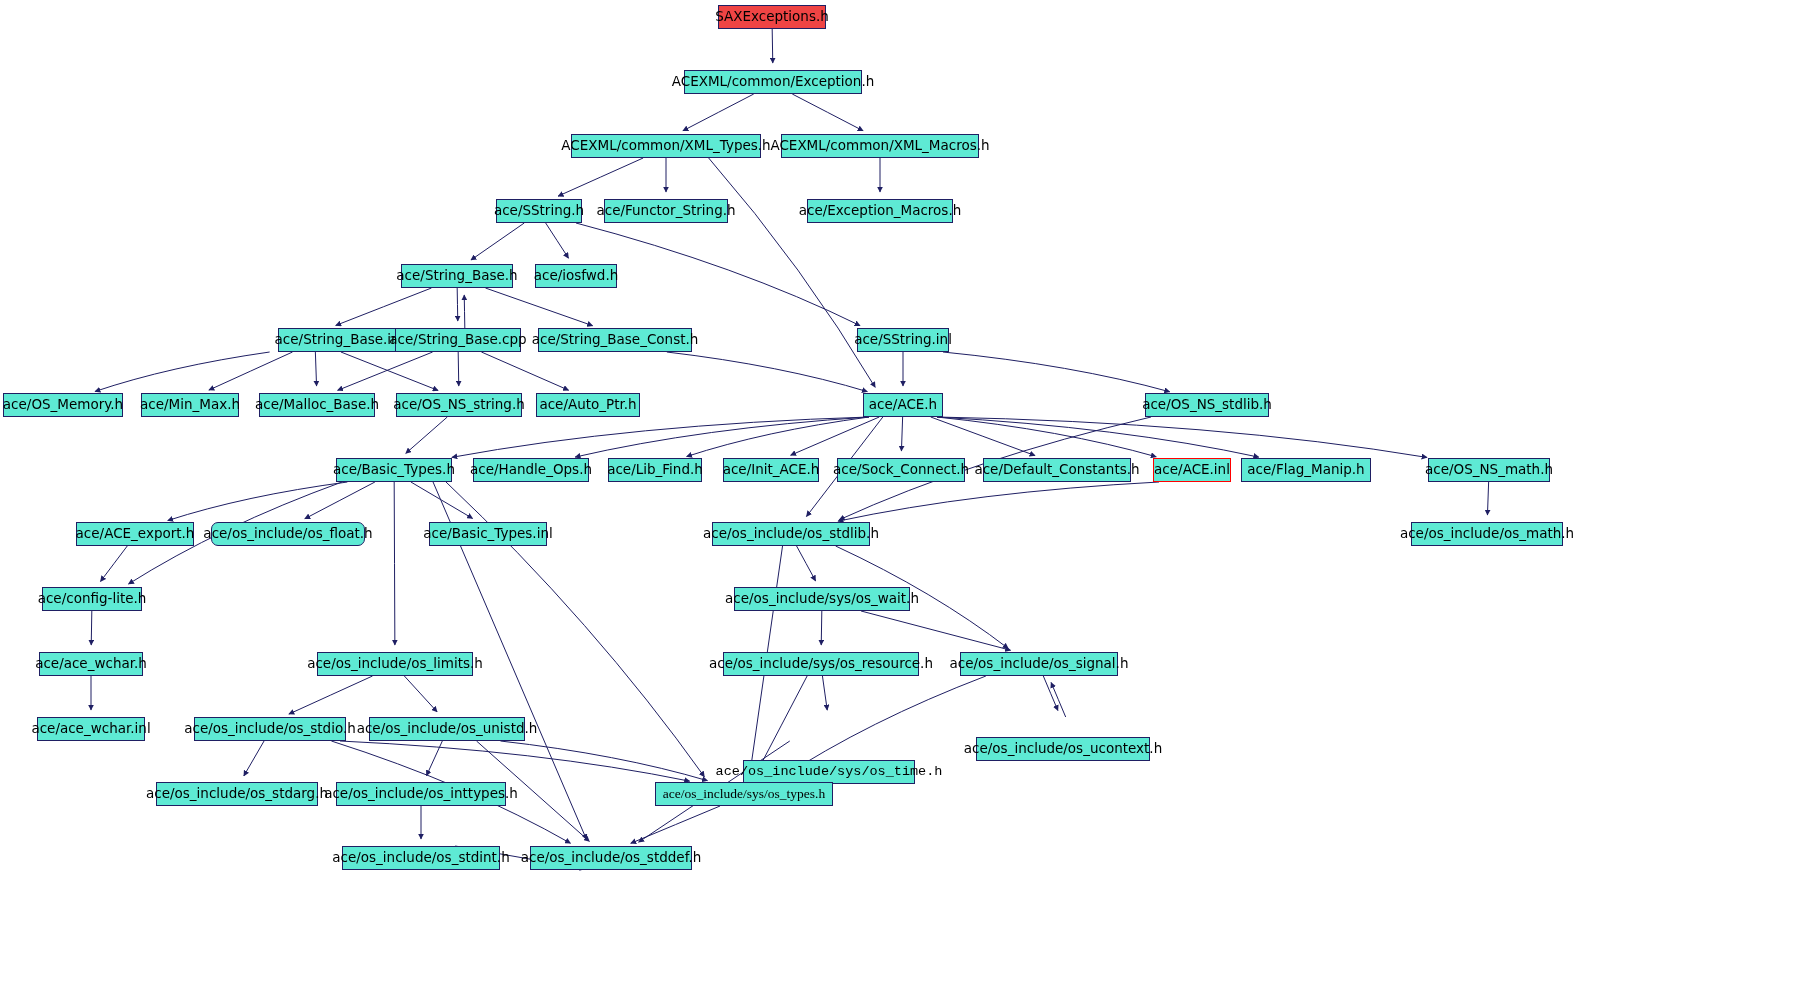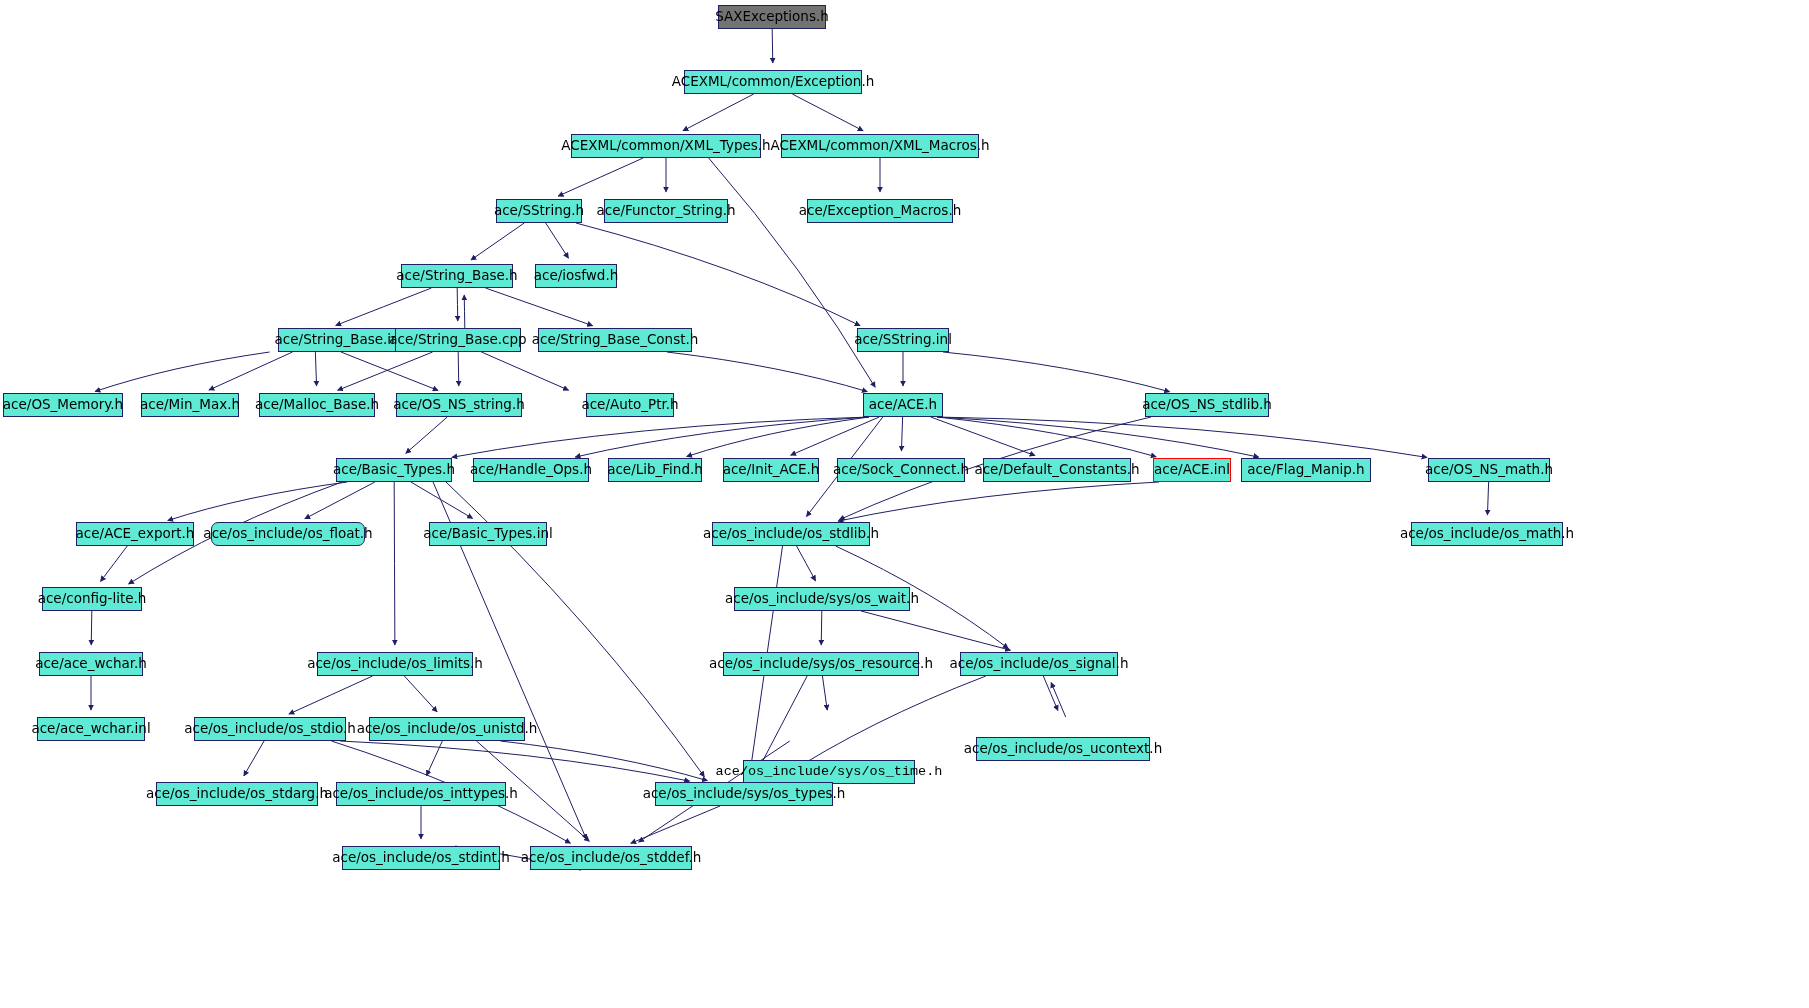--- a/index.html
+++ b/index.html
@@ -21,21 +21,21 @@
     font-size:13.5px;
     line-height:1;
     height:24px;
     display:flex;
     align-items:center;
     justify-content:center;
     white-space:nowrap;
     padding:0 7px;
     transform:translate(-50%,-50%);
   }
-  .node.root{ background:#737373; border-color:#1f1f63; }
+  .node.root{ background:#ef4444; border-color:#1f1f63; }
   .node.highlight{ border:1.5px solid #ff0000; }
 </style>
 </head>
 <body>
 
 <div id="canvas">
   <svg id="edges" viewBox="0 0 1809 1008" xmlns="http://www.w3.org/2000/svg">
     <defs>
       <marker id="arrow" viewBox="0 0 10 10" refX="9" refY="5" markerWidth="6" markerHeight="6" orient="auto-start-reverse">
         <path d="M 0 0 L 10 5 L 0 10 z" fill="#1f1f63"></path>
@@ -159,21 +159,21 @@
       </div>
       <div class="node" style="left: 190px; top: 405px; width: 98px;">
         <span>ace/Min_Max.h</span>
       </div>
       <div class="node" style="left: 317px; top: 405px; width: 116px;">
         <span>ace/Malloc_Base.h</span>
       </div>
       <div class="node" style="left: 459px; top: 405px; width: 126px;">
         <span>ace/OS_NS_string.h</span>
       </div>
-      <div class="node" style="left: 588px; top: 405px; width: 88px; margin-left: 42px;">
+      <div class="node" style="left: 588px; top: 405px; width: 104px;">
         <span>ace/Auto_Ptr.h</span>
       </div>
       <div class="node" style="left: 903px; top: 405px; width: 80px;">
         <span>ace/ACE.h</span>
       </div>
       <div class="node" style="left: 1207px; top: 405px; width: 124px;">
         <span>ace/OS_NS_stdlib.h</span>
       </div>
       <div class="node" style="left: 394px; top: 470px; width: 116px;">
         <span>ace/Basic_Types.h</span>
@@ -249,21 +249,21 @@
       </div>
       <div class="node" style="left: 1063px; top: 729px; width: 174px; margin-top: 20px;">
         <span>ace/os_include/os_ucontext.h</span>
       </div>
       <div class="node" style="left: 237px; top: 794px; width: 162px;">
         <span>ace/os_include/os_stdarg.h</span>
       </div>
       <div class="node" style="left: 421px; top: 794px; width: 170px;">
         <span>ace/os_include/os_inttypes.h</span>
       </div>
-      <div class="node" style="left: 744px; top: 794px; width: 178px;">
+      <div class="node" style="left: 744px; top: 794px; width: 178px; font-family: Liberation Serif, serif;">
         <span>ace/os_include/sys/os_types.h</span>
       </div>
       <div class="node" style="left: 421px; top: 858px; width: 158px;">
         <span>ace/os_include/os_stdint.h</span>
       </div>
       <div class="node" style="left: 611px; top: 858px; width: 162px;">
         <span>ace/os_include/os_stddef.h</span>
       </div>
     </div>
 </div>

